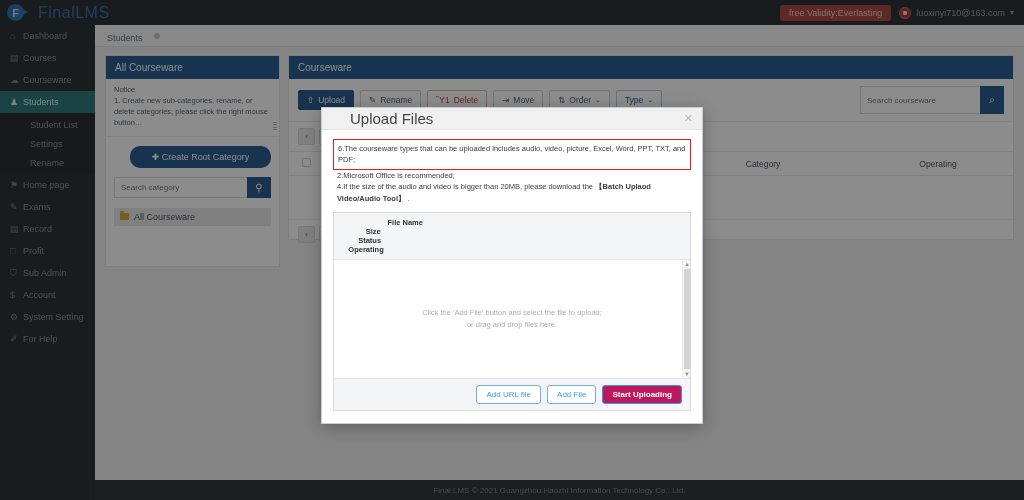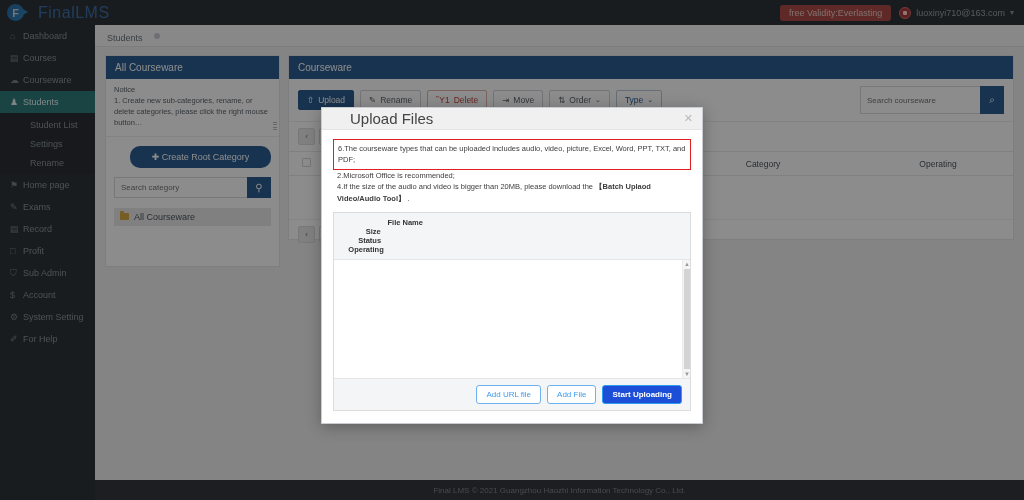--- a/index.html
+++ b/index.html
@@ -234,21 +234,21 @@
   #up-scroll .thumb { position: absolute; left: 1px; top: 9px; width: 6px; bottom: 9px; background: #d3d3d3; }
   #up-scroll .ar { position: absolute; left: 1px; font-size: 6px; color: #999; line-height: 1; }
   #up-foot {
     display: flex; justify-content: flex-end; gap: 6px;
     padding: 6px 8px; background: #f4f5f6; border-top: 1px solid #e6e6e6;
   }
   .mbtn {
     font-size: 8px; padding: 4px 9px; border-radius: 3px; cursor: pointer;
     border: 1px solid #6fb2f0; color: #3c9bf0; background: #fff; white-space: nowrap;
   }
-  .mbtn.filled { background: #1d4ed8; border-color: #2e9bf0; color: #fff; font-weight: bold; }
+  .mbtn.filled { background: #be185d; border-color: #2e9bf0; color: #fff; font-weight: bold; }
 </style>
 </head>
 <body>
 
 <div id="root">
 
   <div id="topbar">
     <div class="logo-wrap">
       <div class="logo-badge">F</div>
       <div class="logo-text">FinalLMS</div>
@@ -442,20 +442,24 @@
       </div>
 
       <div id="uploader">
         <div id="up-head">
           <div class="c-name">File Name</div>
           <div class="c-size">Size</div>
           <div class="c-status">Status</div>
           <div class="c-op">Operating</div>
         </div>
         <div id="up-area">
+          <div id="up-hint">
+            <div>Click the 'Add File' button and select the file to upload;</div>
+            <div>or drag and drop files here.</div>
+          </div>
           <div id="up-scroll">
             <div class="ar" style="top:1px">▲</div>
             <div class="thumb"></div>
             <div class="ar" style="bottom:1px">▼</div>
           </div>
         </div>
         <div id="up-foot">
           <div class="mbtn">Add URL file</div>
           <div class="mbtn">Add File</div>
           <div class="mbtn filled">Start Uploading</div>

